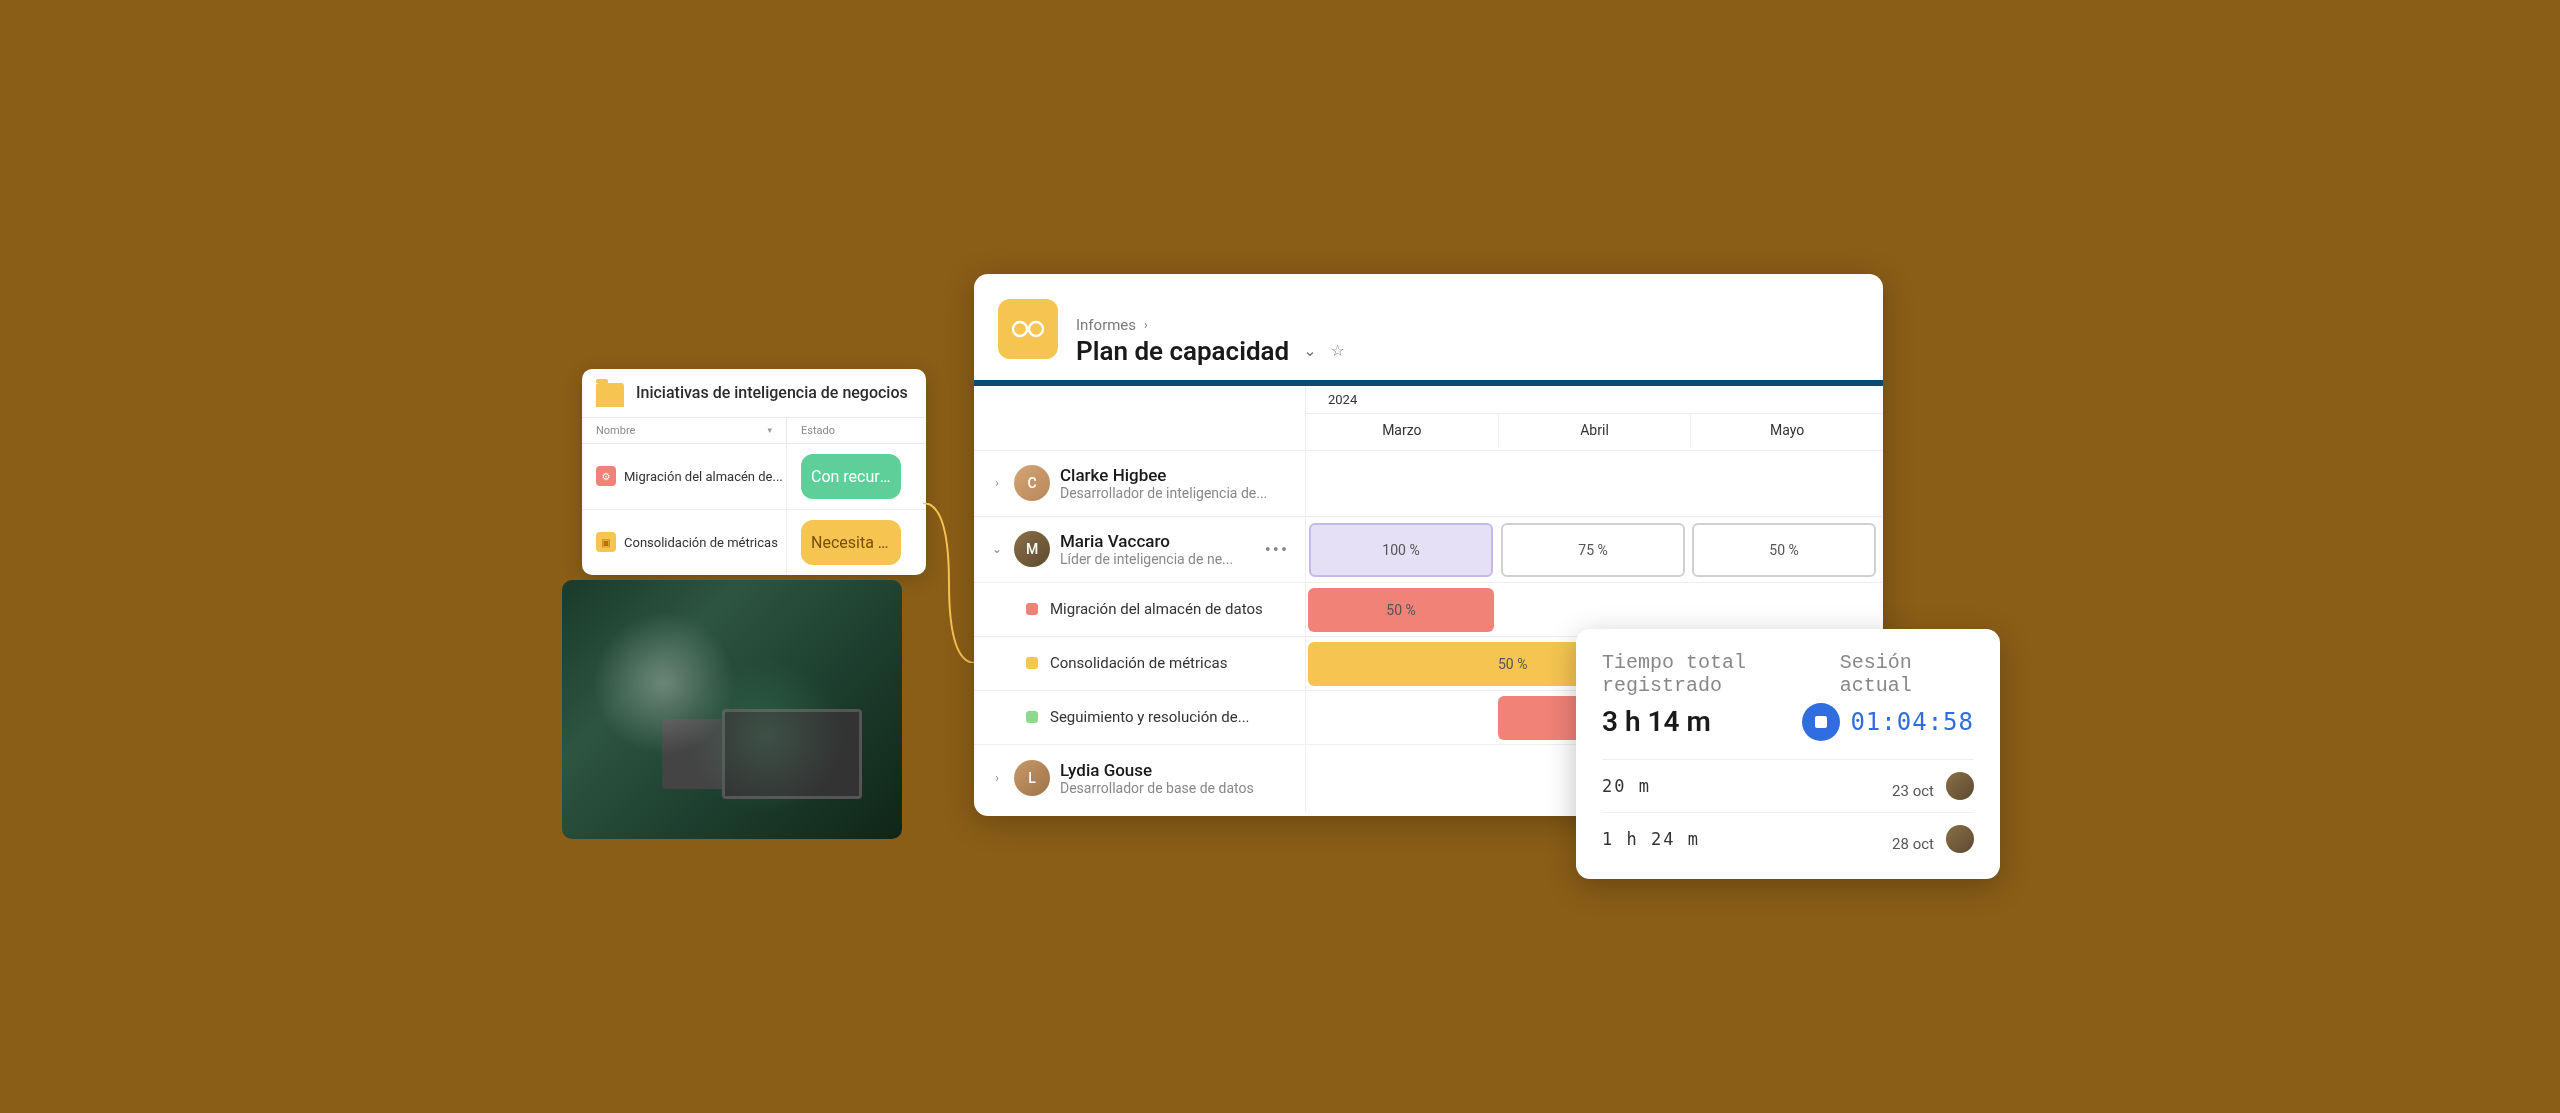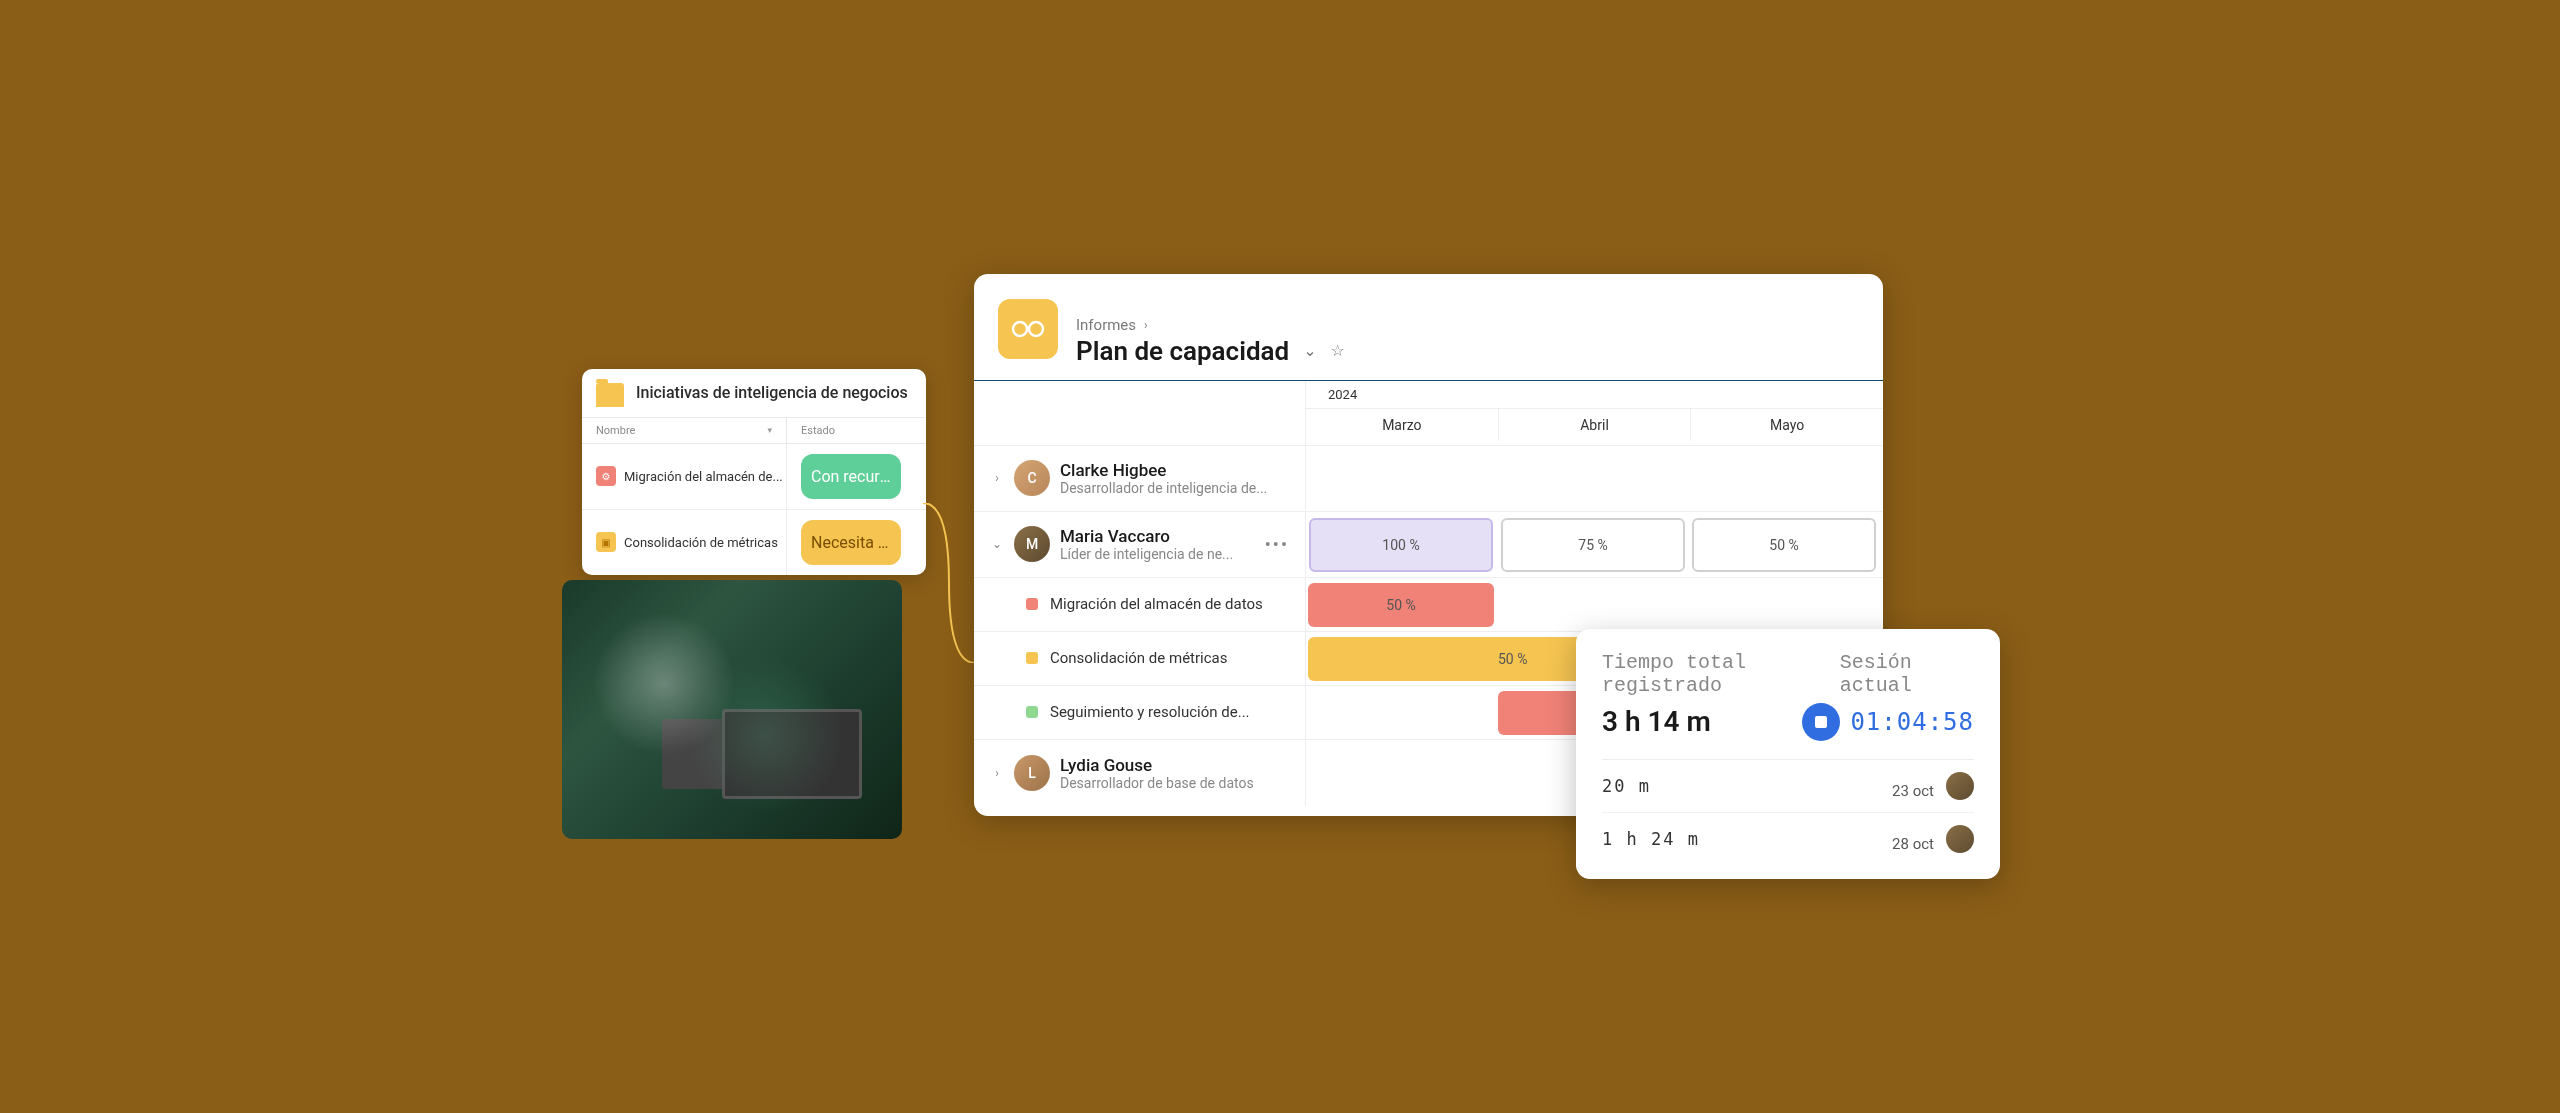--- a/index.html
+++ b/index.html
@@ -40,21 +40,21 @@
 .main-header { display: flex; align-items: center; padding: 18px 24px 14px; gap: 18px; }
 .glasses-ic { width: 60px; height: 60px; background: #f5c451; border-radius: 12px; display: flex; align-items: center; justify-content: center; }
 .glasses-ic svg { width: 34px; height: 20px; }
 .header-text { display: flex; flex-direction: column; gap: 2px; }
 .breadcrumb { display: flex; align-items: center; gap: 8px; font-size: 15px; color: #7a7a7a; margin-top: 24px; }
 .breadcrumb-chev { font-size: 12px; }
 .title-row { display: flex; align-items: center; gap: 14px; }
 .main-title { font-size: 26px; font-weight: 600; color: #1a1a1a; }
 .title-chev, .star-ic { color: #7a7a7a; cursor: pointer; }
 
-.timeline-head { display: flex; border-top: 1px solid #0c4a6e; border-bottom: 1px solid #eee; }
+.timeline-head { display: flex; border-top: 6px solid #0c4a6e; border-bottom: 1px solid #eee; }
 .left-col { width: 332px; flex-shrink: 0; border-right: 1px solid #eee; }
 .right-col { flex: 1; display: flex; flex-direction: column; }
 .year { padding: 6px 22px; font-size: 13px; color: #333; }
 .months { display: flex; border-top: 1px solid #eee; }
 .month { flex: 1; text-align: center; padding: 8px 0; font-size: 14px; color: #333; border-right: 1px solid #f0f0f0; }
 .month:last-child { border-right: none; }
 
 .rows { }
 .prow { display: flex; border-bottom: 1px solid #eee; min-height: 66px; }
 .prow .pleft { width: 332px; flex-shrink: 0; border-right: 1px solid #eee; display: flex; align-items: center; padding: 10px 16px; gap: 10px; position: relative; }

